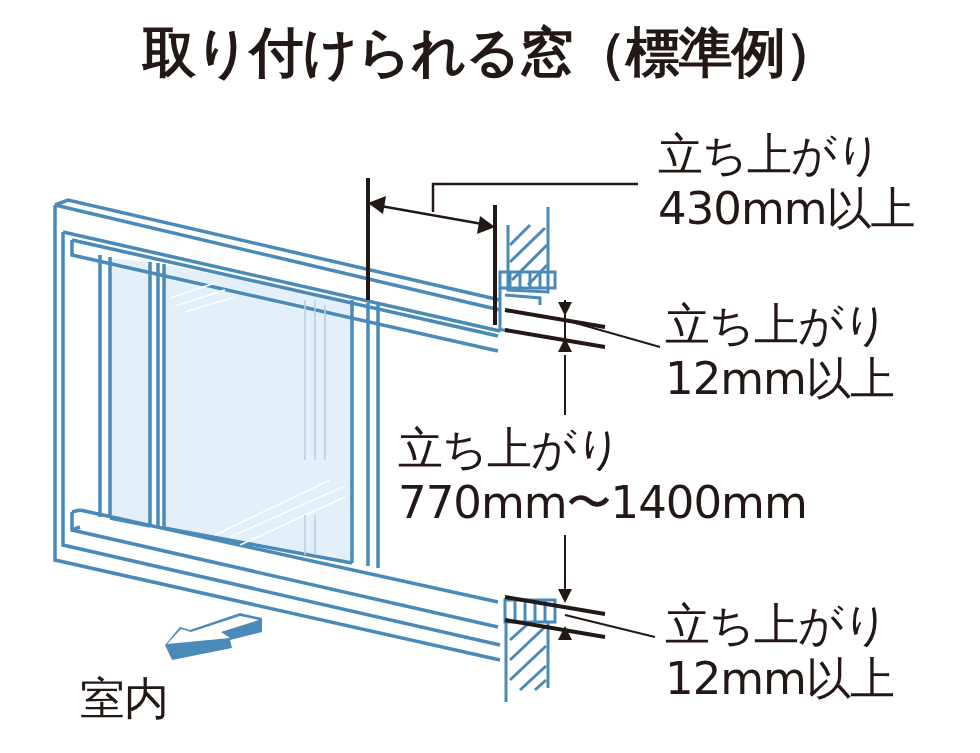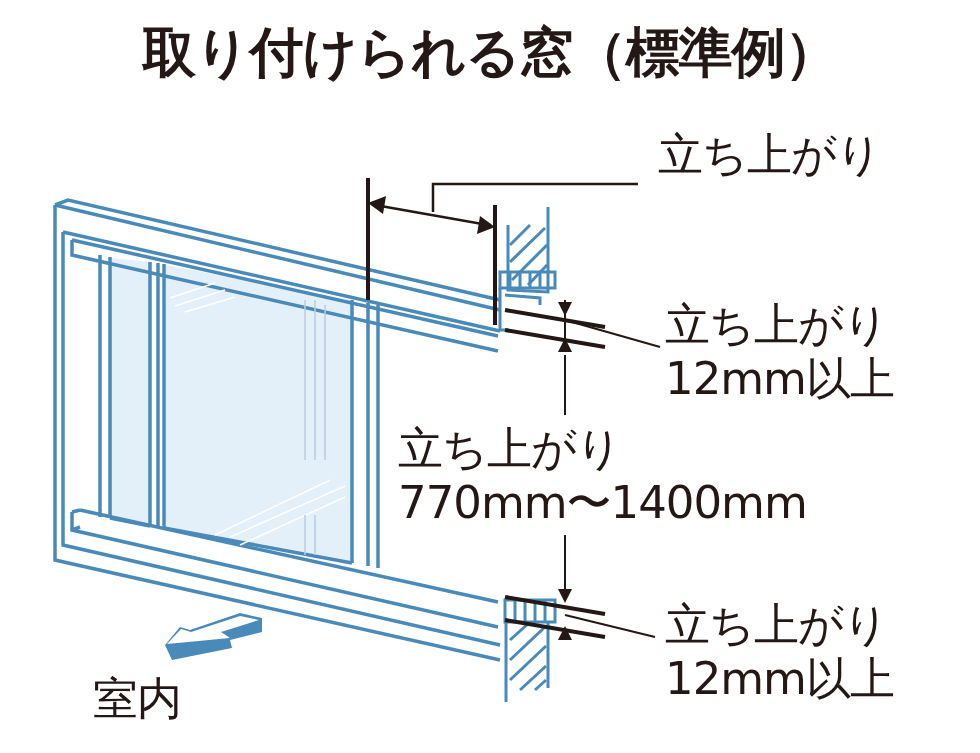--- a/index.html
+++ b/index.html
@@ -124,26 +124,27 @@
   </g>
 
   <g>
     <polygon points="165,645 180,627 190,630 240,613 262,618 262,632 230,640 232,648 172,660" fill="#4a8ab8"></polygon>
     <polygon points="167,644 181,629 191,632 240,616 259,620 221,632 230,638" fill="#ffffff"></polygon>
   </g>
 </svg>
 
 <div class="label" style="left:658px; top:128px;">
   <div>立ち上がり</div>
+  <div>430mm以上</div>
 </div>
 <div class="label" style="left:665px; top:298px;">
   <div>立ち上がり</div>
   <div>12mm以上</div>
 </div>
 <div class="label" style="left:398px; top:422px;">
   <div>立ち上がり</div>
   <div>770mm〜1400mm</div>
 </div>
 <div class="label" style="left:665px; top:598px;">
   <div>立ち上がり</div>
   <div>12mm以上</div>
 </div>
-<div class="label" style="left:93px; top:672px;">室内</div>
+<div class="label" style="left:80px; top:672px;">室内</div>
 
 </body></html>

